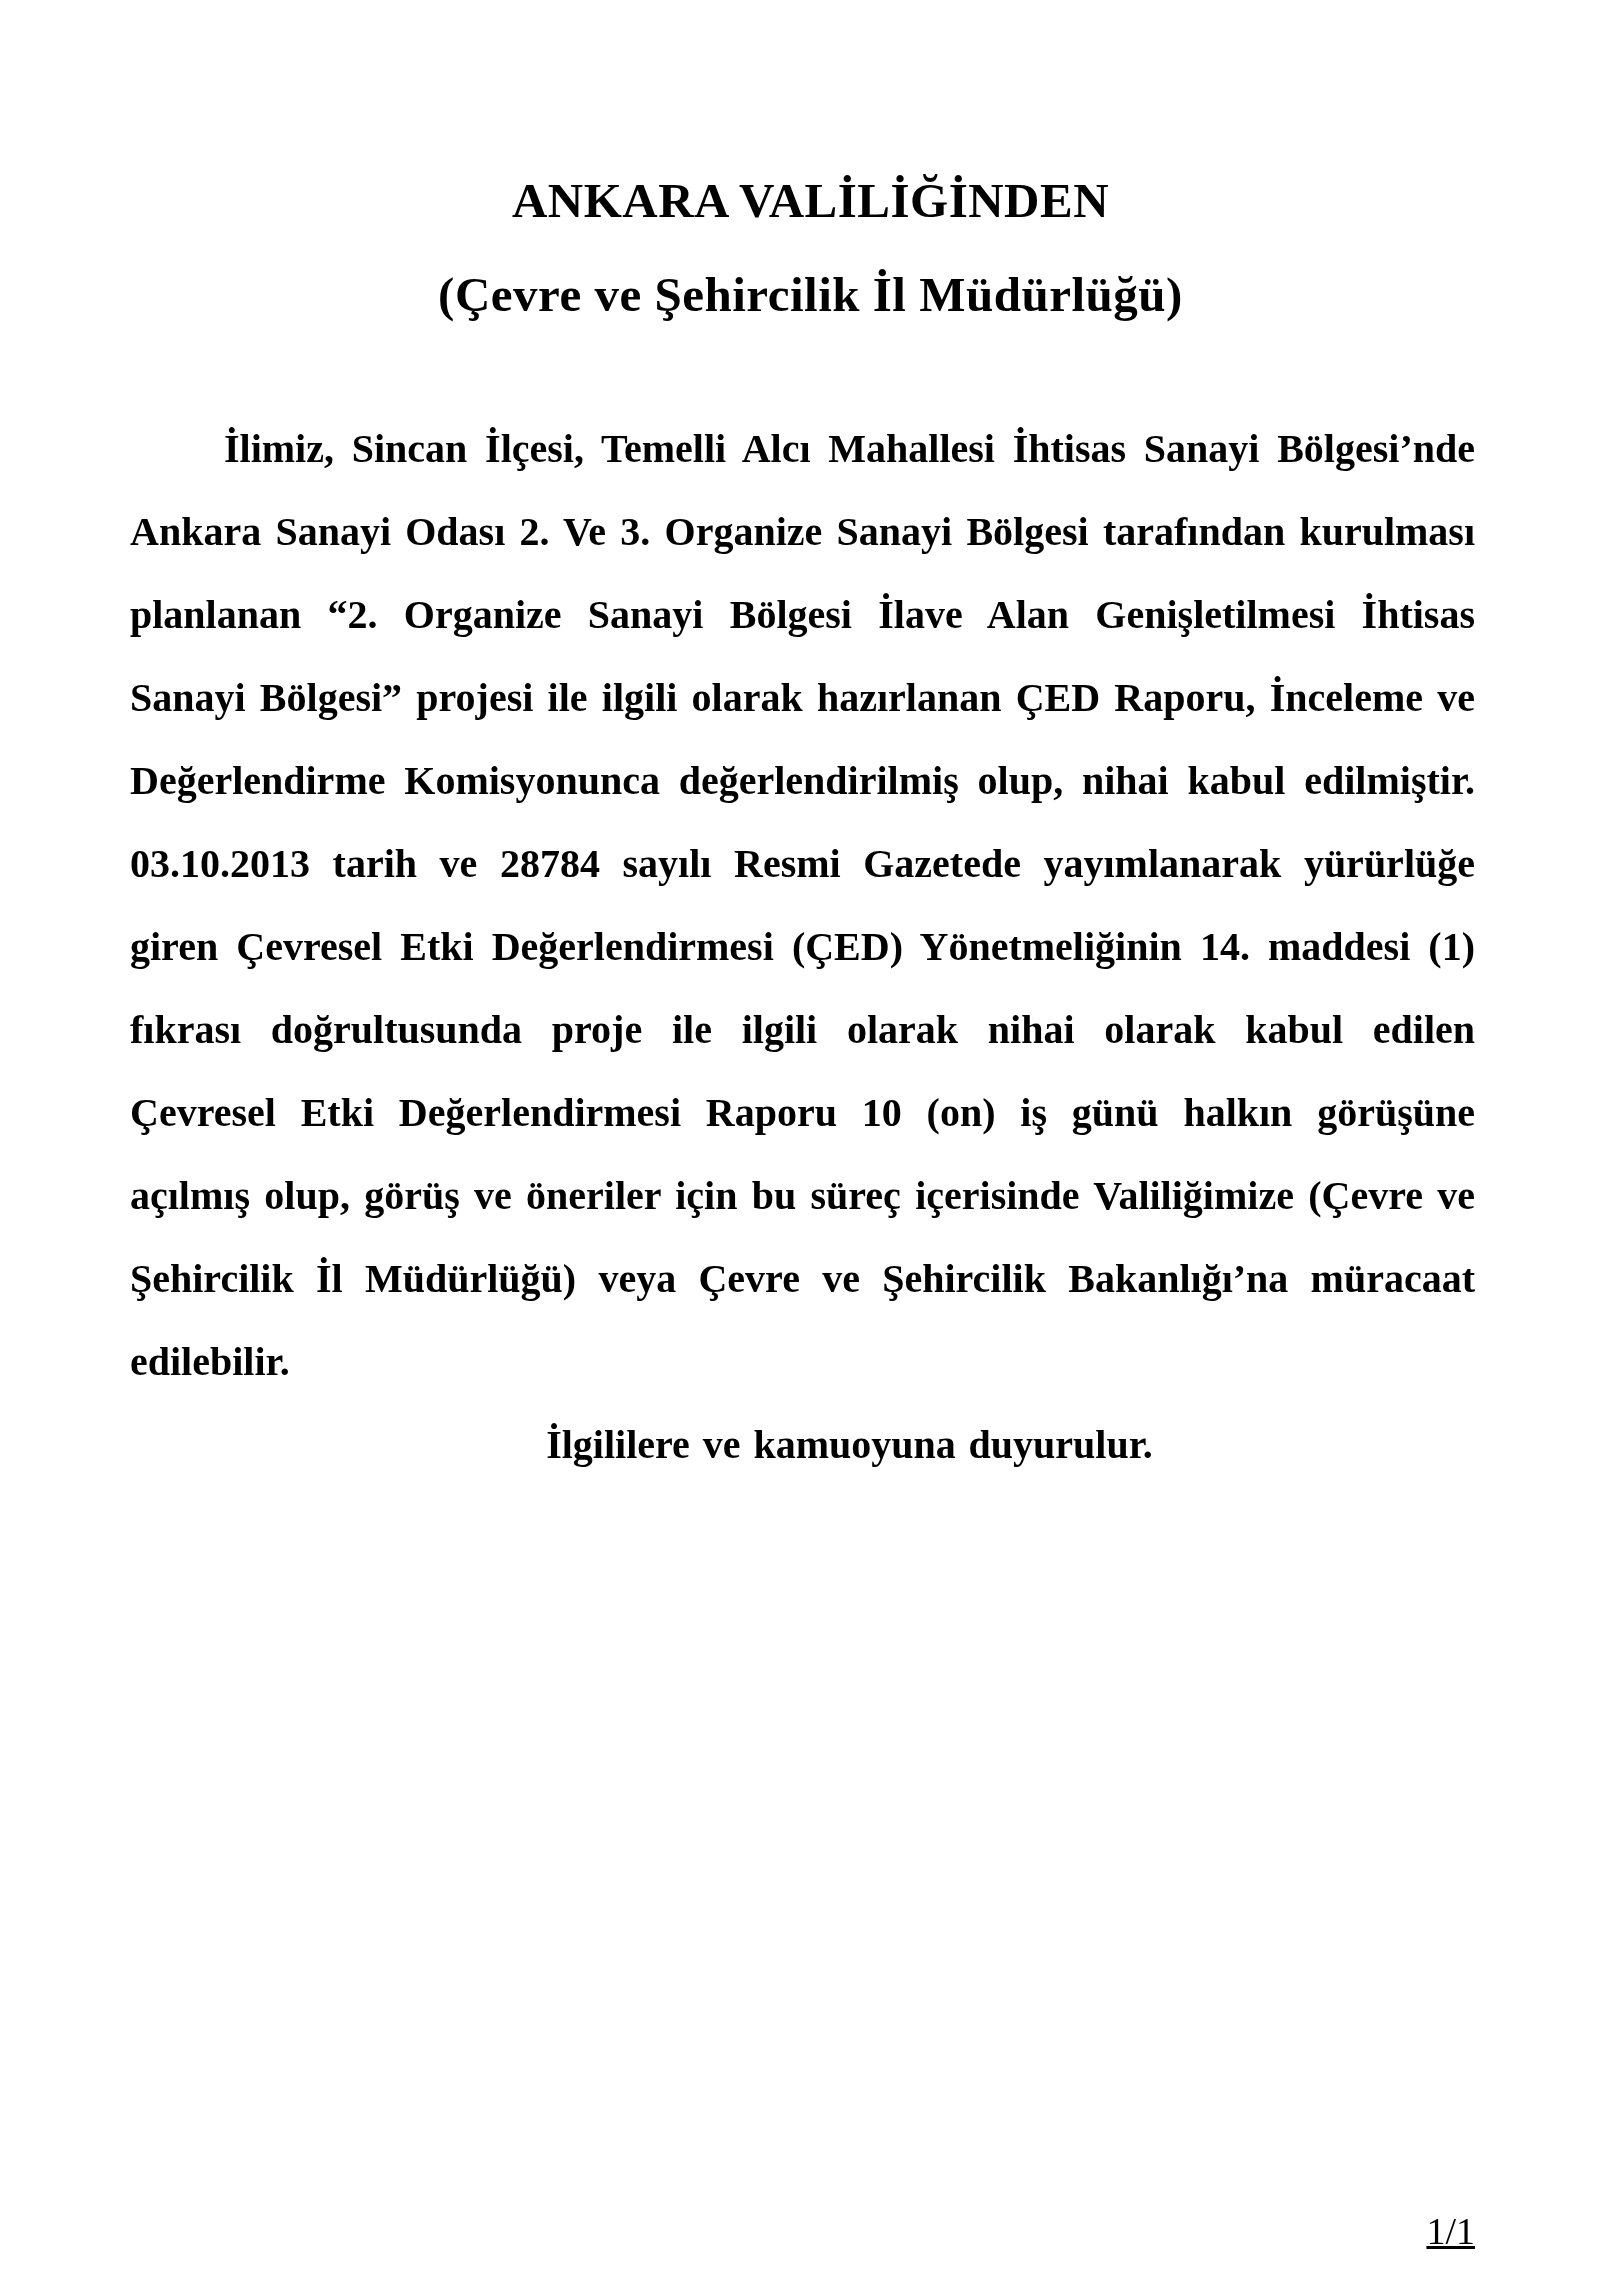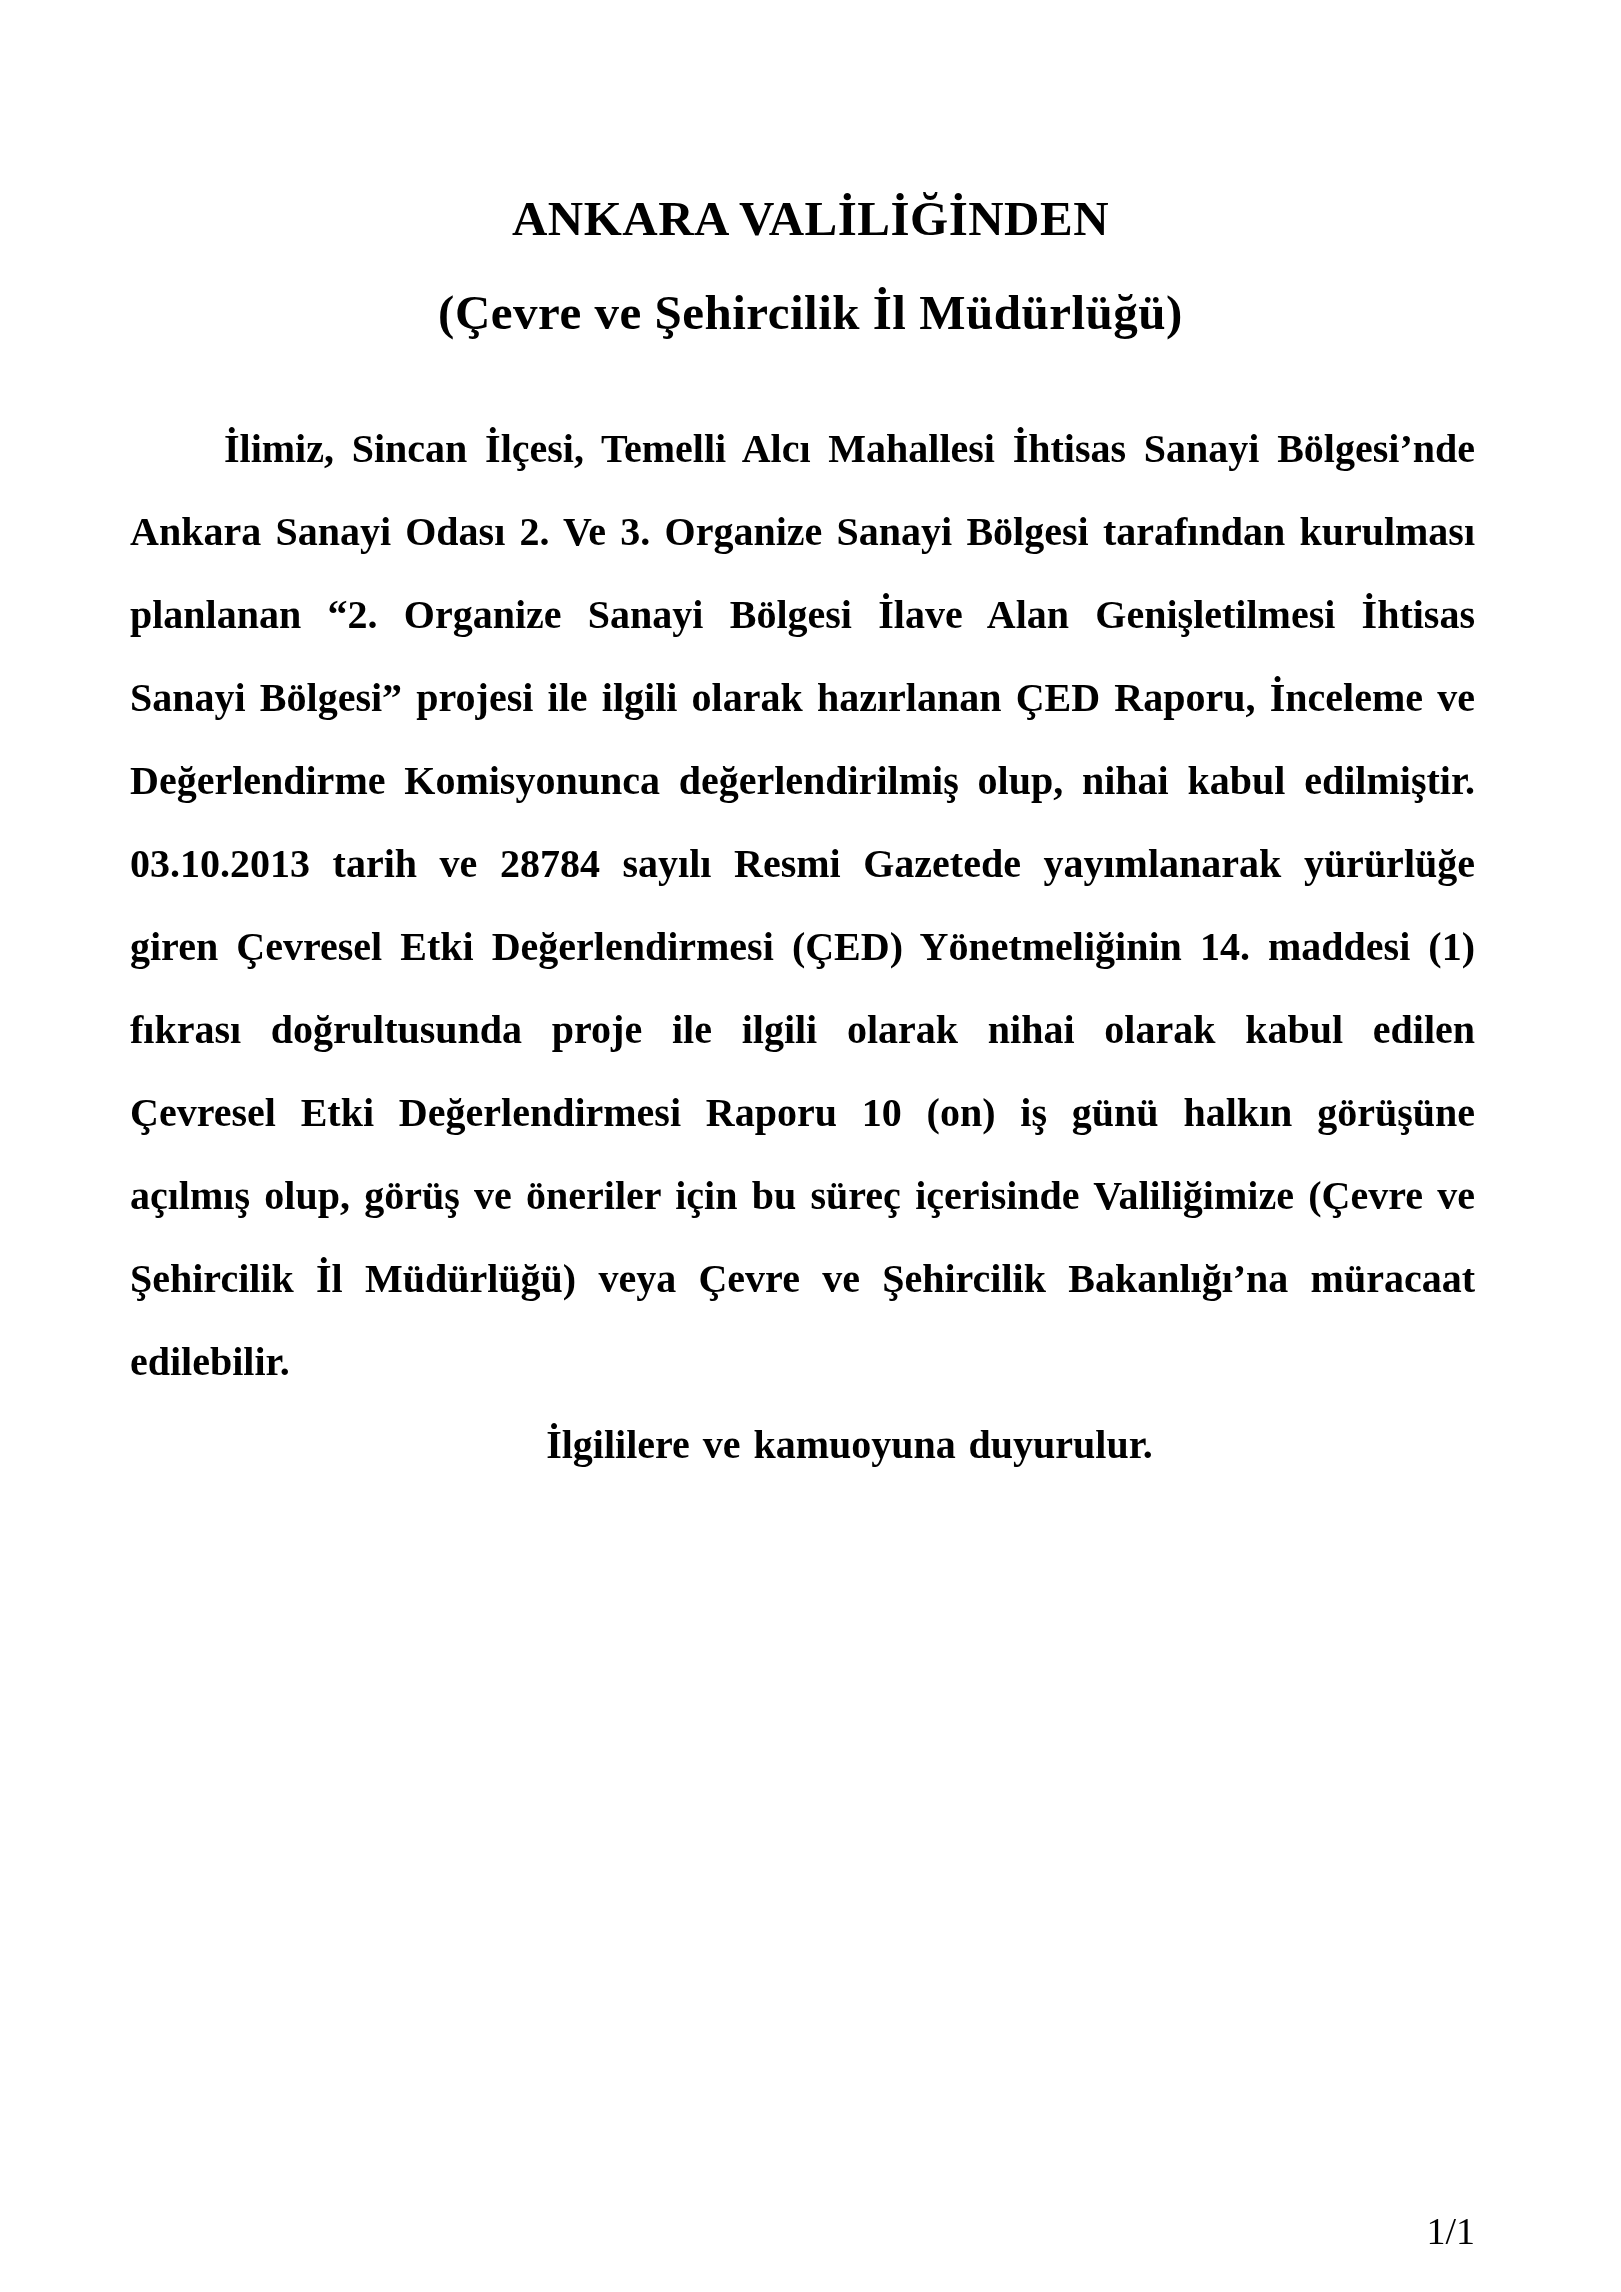--- a/index.html
+++ b/index.html
@@ -12,21 +12,21 @@
     position: relative;
     width: 1621px;
     height: 2293px;
     background: #ffffff;
     color: #000000;
     font-family: "Liberation Serif", serif;
     overflow: hidden;
   }
   .doc-header {
     position: absolute;
-    top: 172px;
+    top: 154px;
     left: 0;
     width: 100%;
     text-align: center;
   }
   .doc-title,
   .doc-subtitle {
     margin: 0;
     font-size: 49px;
     font-weight: bold;
     line-height: 94px;
@@ -53,20 +53,21 @@
     text-align: center;
   }
   .page-footer {
     position: absolute;
     top: 2209px;
     right: 146px;
     font-size: 38px;
     font-weight: normal;
     line-height: 44px;
     color: #000000;
+    text-decoration: underline;
   }
 </style>
 </head>
 <body>
 
 <div class="page">
 
   <div class="doc-header">
     <h1 class="doc-title">ANKARA VALİLİĞİNDEN</h1>
     <h2 class="doc-subtitle">(Çevre ve Şehircilik İl Müdürlüğü)</h2>

